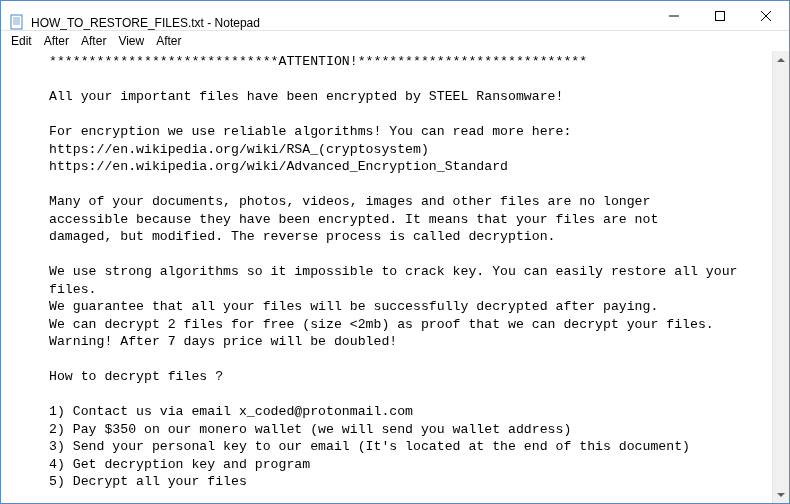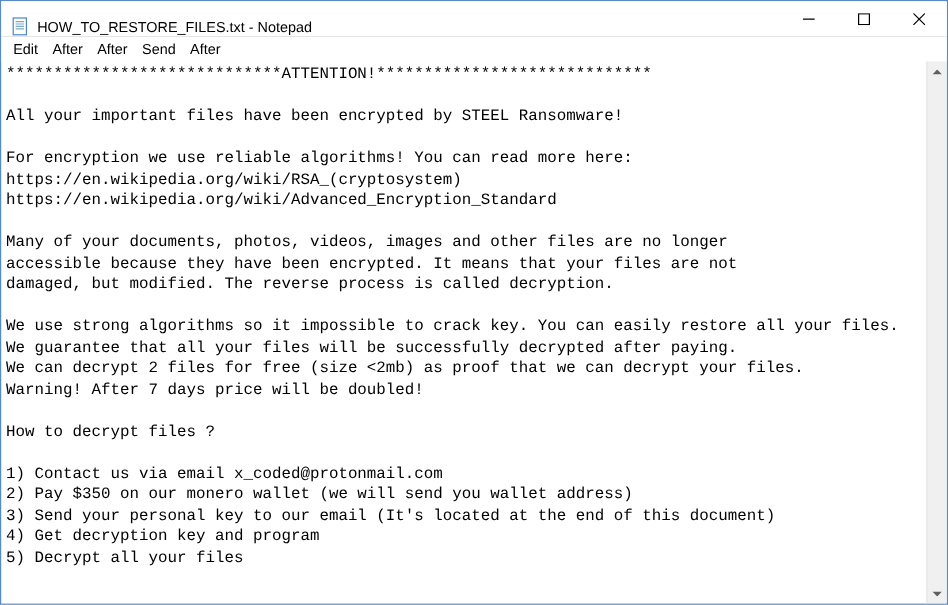--- a/index.html
+++ b/index.html
@@ -55,20 +55,21 @@
       background: #fff;
     }
     .menu-item {
       padding: 1px 6px;
       cursor: pointer;
     }
     .content-wrapper {
       flex: 1;
       display: flex;
       overflow: hidden;
+      padding-left: 44px;
     }
     .content {
       flex: 1;
       padding: 2px 4px;
       font-family: Consolas, "Courier New", monospace;
       font-size: 13.2px;
       line-height: 17.5px;
       white-space: pre-wrap;
       color: #000;
       overflow: hidden;
@@ -125,21 +126,21 @@
           <line x1="10" y1="0" x2="0" y2="10" stroke="#000" stroke-width="1"></line>
         </svg>
     </div>
   </div>
 </div>
 
 <div class="menubar">
   <span class="menu-item">Edit</span>
   <span class="menu-item">After</span>
   <span class="menu-item">After</span>
-  <span class="menu-item">Send</span>
+  <span class="menu-item">View</span>
   <span class="menu-item">After</span>
 </div>
 
 <div class="content-wrapper">
   <div class="content">*****************************ATTENTION!*****************************
 
 All your important files have been encrypted by STEEL Ransomware!
 
 For encryption we use reliable algorithms! You can read more here:
 https://en.wikipedia.org/wiki/RSA_(cryptosystem)

